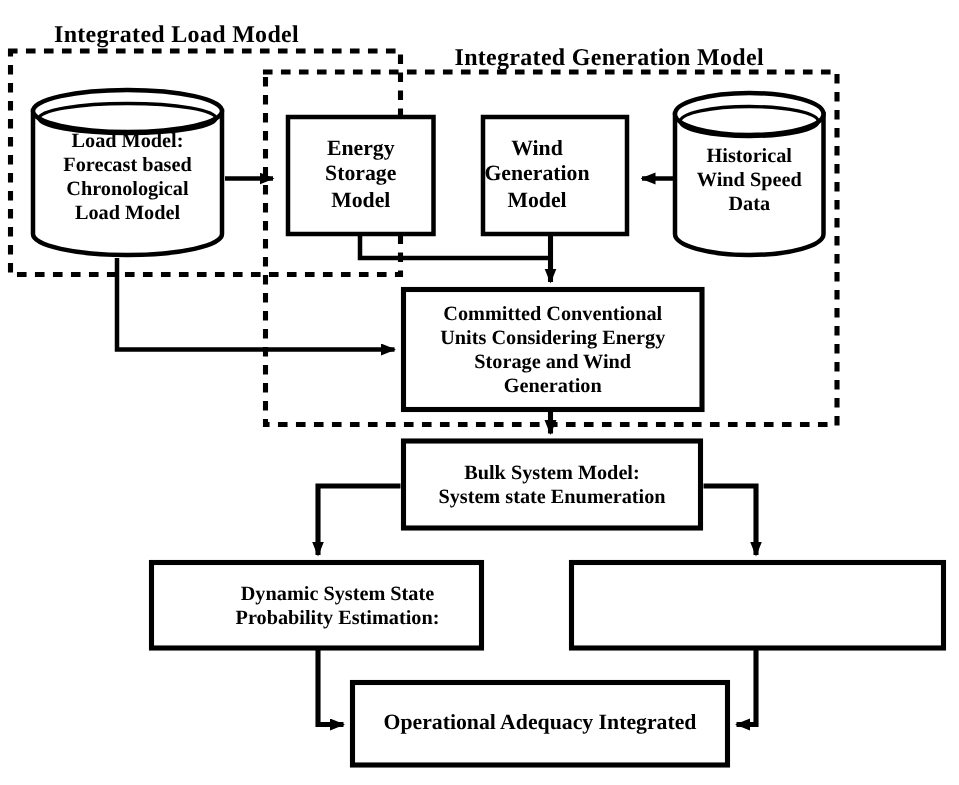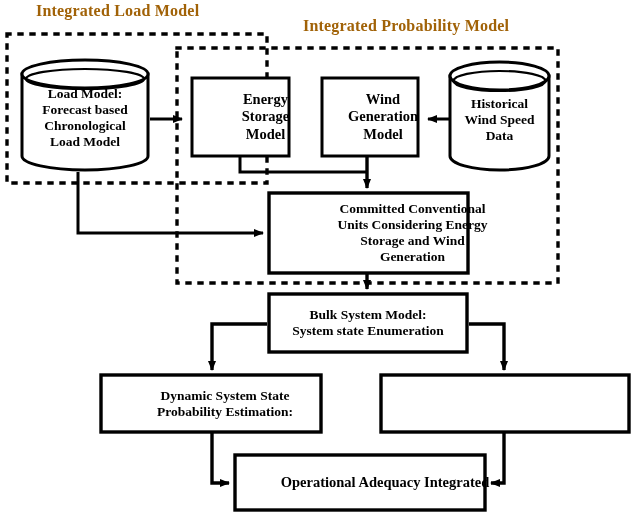--- a/index.html
+++ b/index.html
@@ -20,46 +20,47 @@
     left: 0;
     top: 0;
     width: 639px;
     height: 523px;
   }
   .grouplabel {
     position: absolute;
     font-family: "Liberation Serif", "DejaVu Serif", serif;
     font-weight: bold;
     font-size: 16px;
-    color: #a16207;
+    color: #000000;
     white-space: nowrap;
     letter-spacing: 0.2px;
+    margin-top: 13px;
   }
   .nodetext {
     position: absolute;
     display: flex;
     align-items: center;
     justify-content: center;
     text-align: center;
     font-family: "Liberation Serif", "DejaVu Serif", serif;
     font-weight: bold;
     color: #000000;
     line-height: 1.18;
     pointer-events: none;
   }
   .t14 { font-size: 13.5px; }
-  .t15 { font-size: 14.5px; padding-left: 25px; }
+  .t15 { font-size: 14.5px; }
 </style>
 </head>
 <body>
 
 <div id="canvas">
 
   <div class="grouplabel" style="left:36px; top:2px;">Integrated Load Model</div>
-  <div class="grouplabel" style="left:303px; top:17px;">Integrated Probability Model</div>
+  <div class="grouplabel" style="left:303px; top:17px;">Integrated Generation Model</div>
 
   <svg class="layer" viewBox="0 0 639 523">
     <defs>
       <marker id="ah-r" markerWidth="10" markerHeight="10" refX="9" refY="4" orient="auto" markerUnits="userSpaceOnUse">
         <path d="M0,0 L10,4 L0,8 z" fill="#000"></path>
       </marker>
       <marker id="ah-l" markerWidth="10" markerHeight="10" refX="9" refY="4" orient="auto" markerUnits="userSpaceOnUse">
         <path d="M0,0 L10,4 L0,8 z" fill="#000"></path>
       </marker>
       <marker id="ah-d" markerWidth="10" markerHeight="10" refX="9" refY="4" orient="auto" markerUnits="userSpaceOnUse">
@@ -107,21 +108,21 @@
   </div>
   <div class="nodetext t15" style="left:192px; top:78px; width:97px; height:78px;">
     <span>Energy<br>Storage<br>Model</span>
   </div>
   <div class="nodetext t15" style="left:322px; top:78px; width:72px; height:78px;">
     <span>Wind<br>Generation<br>Model</span>
   </div>
   <div class="nodetext t14" style="left:450px; top:72px; width:99px; height:96px;">
     <span>Historical<br>Wind Speed<br>Data</span>
   </div>
-  <div class="nodetext t14" style="left:269px; top:193px; width:199px; height:80px;padding-left:44px;">
+  <div class="nodetext t14" style="left:269px; top:193px; width:199px; height:80px;">
     <span>Committed Conventional<br>Units Considering Energy<br>Storage and Wind<br>Generation</span>
   </div>
   <div class="nodetext t14" style="left:269px; top:294px; width:198px; height:58px;">
     <span>Bulk System Model:<br>System state Enumeration</span>
   </div>
   <div class="nodetext t14" style="left:101px; top:375px; width:248px; height:57px;text-align:center;">
     <span>Dynamic System State<br>Probability Estimation:</span>
   </div>
   <div class="nodetext t15" style="left:235px; top:455px; width:250px; height:55px;">
     <span>Operational Adequacy Integrated</span>

